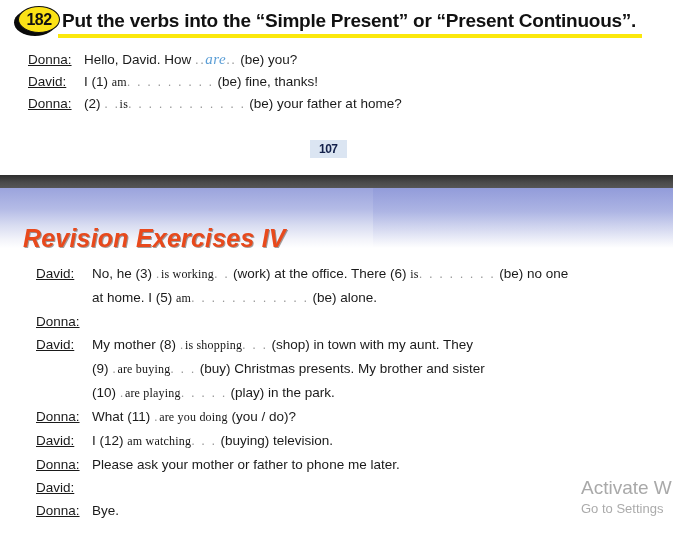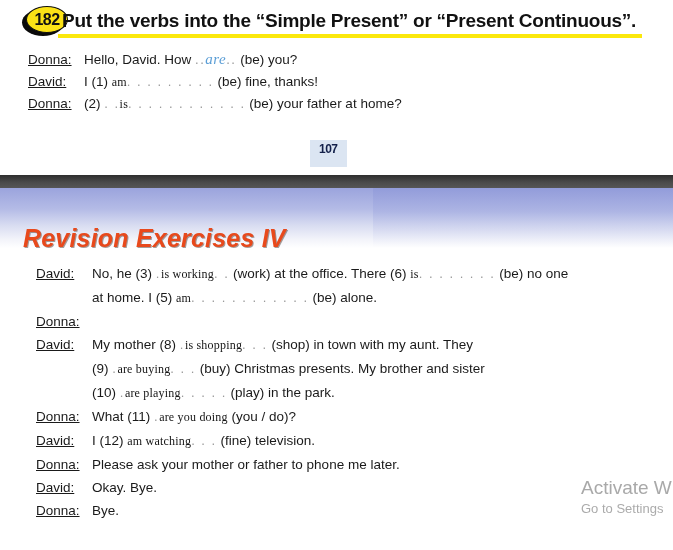--- a/index.html
+++ b/index.html
@@ -28,21 +28,21 @@
   .ex-header {
     position: absolute;
     left: 10px;
     top: 4px;
     width: 655px;
     height: 34px;
   }
 
   .ex-badge {
     position: absolute;
-    left: 12px;
+    left: 4px;
     top: 2px;
     width: 46px;
     height: 30px;
   }
   .ex-badge .shadow {
     position: absolute;
     left: 0px; top: 3px;
     width: 42px; height: 27px;
     border-radius: 50%;
     background: #0a0a0a;
@@ -128,21 +128,21 @@
   }
 
   .page-num {
     position: absolute;
     left: 310px;
     top: 140px;
     background: #dbe5f2;
     color: #13204a;
     font-weight: bold;
     font-size: 12px;
-    padding: 2px 9px 11px 9px;
+    padding: 2px 9px 2px 9px;
     letter-spacing: -0.5px;
   }
 
   
   .dark-band {
     position: absolute;
     left: 0;
     top: 175px;
     width: 673px;
     height: 13px;
@@ -293,29 +293,28 @@
       <div class="line">
         <span class="cont"></span>
         <span class="txt"><span>(10) </span><span class="dots">.</span><span class="ans">are playing</span><span class="dots">. . . . .</span><span> (play) in the park.</span></span>
       </div>
       <div class="line">
         <span class="spk">Donna:</span>
         <span class="txt"><span>What (11) </span><span class="dots">.</span><span class="ans">are you doing</span><span> (you / do)?</span></span>
       </div>
       <div class="line">
         <span class="spk">David:</span>
-        <span class="txt"><span>I (12) </span><span class="ans">am watching</span><span class="dots">. . .</span><span> (fine) television.</span></span>
+        <span class="txt"><span>I (12) </span><span class="ans">am watching</span><span class="dots">. . .</span><span> (buying) television.</span></span>
       </div>
       <div class="line">
         <span class="spk">Donna:</span>
         <span class="txt"><span>Please ask your mother or father to phone me later.</span></span>
       </div>
       <div class="line">
         <span class="spk">David:</span>
-        <span class="txt"><span>Okay. Bye.</span></span>
       </div>
       <div class="line">
         <span class="spk">Donna:</span>
         <span class="txt"><span>Bye.</span></span>
       </div>
     </div>
 </div>
 
 <div class="watermark">
   <div class="wm-title">Activate W</div>

